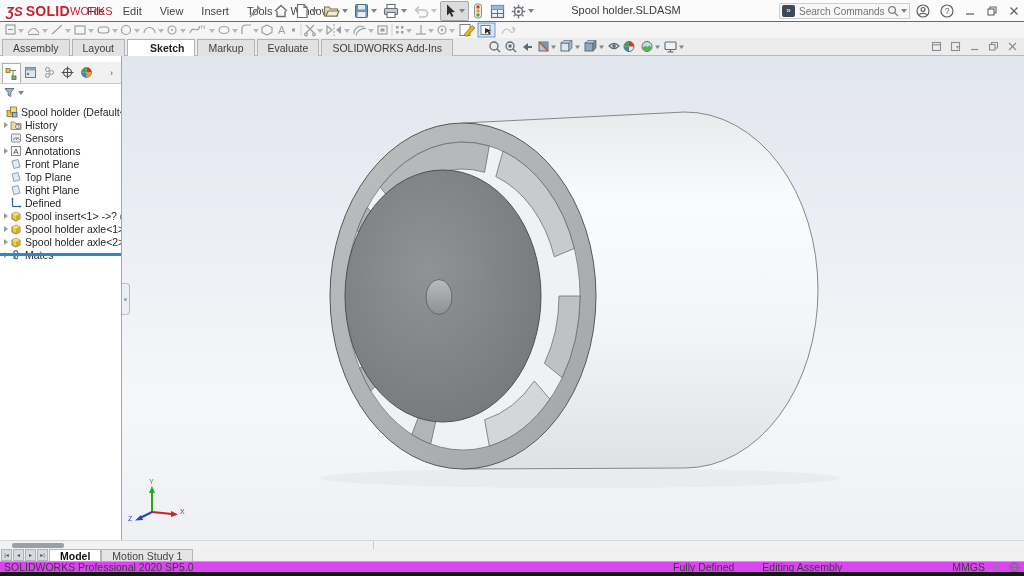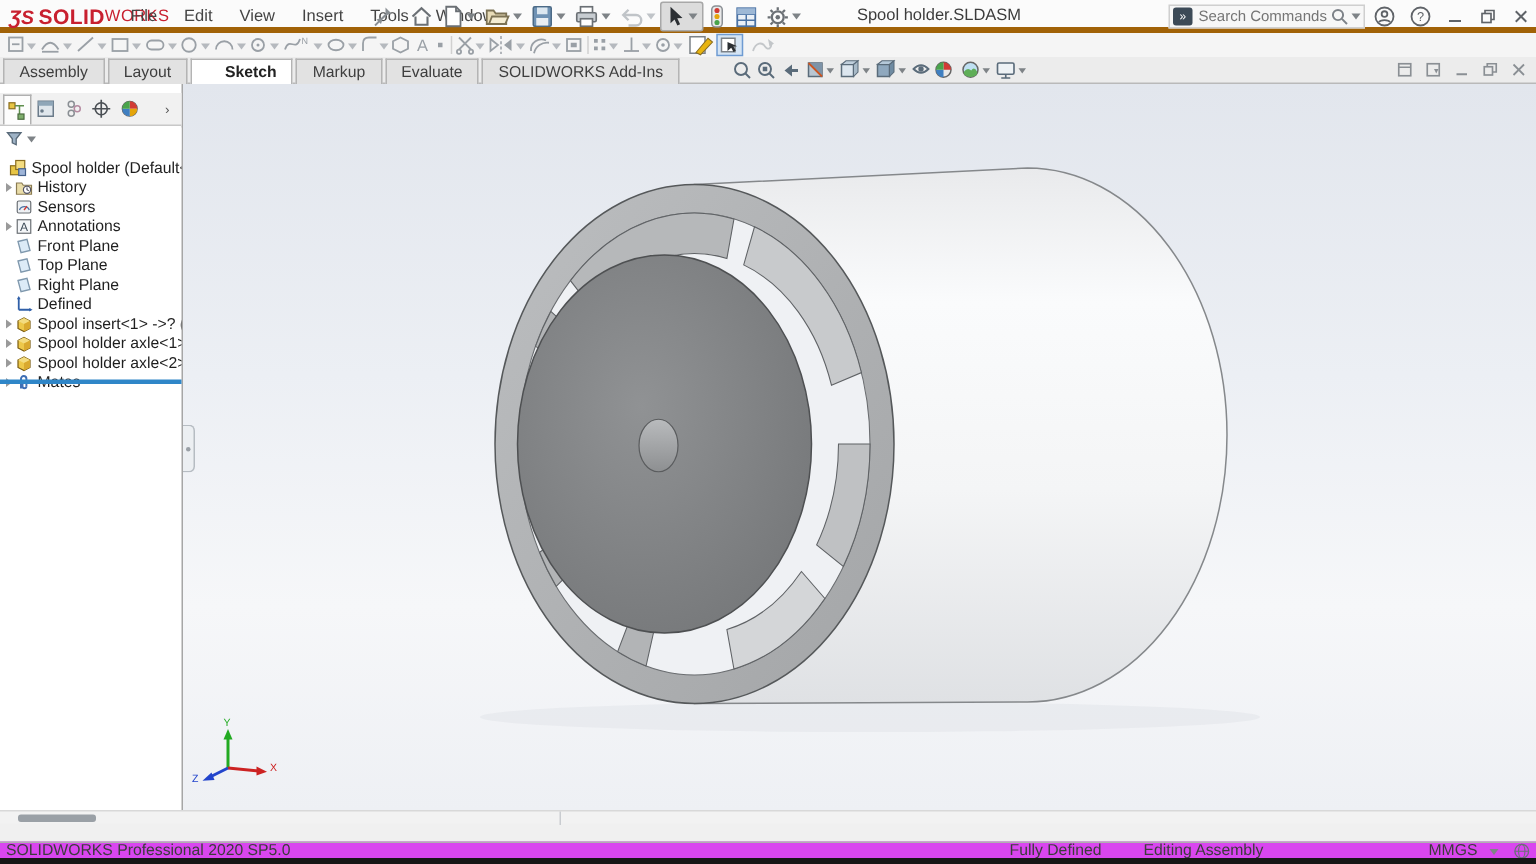--- a/index.html
+++ b/index.html
@@ -1,20 +1,20 @@
 <!DOCTYPE html>
 <html><head>
 <meta charset="utf-8">
 <style>
   * { box-sizing: border-box; margin: 0; padding: 0; }
   html,body { width:1024px; height:576px; overflow:hidden; font-family:"Liberation Sans",sans-serif; }
   #app { position:relative; width:1024px; height:576px; background:#f0f0f0; font-size:11px; color:#333; }
 
   
-  .titlebar { position:absolute; left:0; top:0; width:1024px; height:22px; background:#fbfbfb; border-bottom:4px solid #a16207; }
+  .titlebar { position:absolute; left:0; top:0; width:1024px; height:22px; background:#fbfbfb; border-bottom:1px solid #a16207; }
   .logo { position:absolute; left:6px; top:3px; height:16px; display:flex; align-items:center; color:#c8202f; }
   .logo .mark { font-weight:700; font-style:italic; font-size:13px; margin-right:3px; }
   .logo .solid { font-weight:700; font-size:14px; letter-spacing:.3px; }
   .logo .works { font-weight:400; font-size:11px; letter-spacing:.3px; }
   .menus { position:absolute; left:78px; top:0; height:22px; display:flex; align-items:center; }
   .menu-item { padding:0 9px; height:22px; line-height:22px; color:#444; cursor:default; }
   .pin { position:absolute; left:248px; top:3px; width:16px; height:16px; }
   .tb-icons { position:absolute; left:270px; top:1px; height:20px; display:flex; align-items:center; }
   .tbtn { height:20px; display:flex; align-items:center; padding:0 3px; }
   .tbtn.pressed { background:#dcdcdc; border:1px solid #a8a8a8; border-radius:2px; }
@@ -636,20 +636,30 @@
     <div class="splitter-handle">
         <i></i>
       </div>
   </div>
 
   <div class="scrollstrip">
     <div class="scrollthumb"></div>
     <div class="strip-div"></div>
   </div>
 
+  <div class="bottomtabs">
+    <div class="navbtns">
+      <span class="navbtn">|◂</span>
+      <span class="navbtn">◂</span>
+      <span class="navbtn">▸</span>
+      <span class="navbtn">▸|</span>
+    </div>
+    <span class="btab active">Model</span>
+    <span class="btab">Motion Study 1</span>
+  </div>
 
   <div class="statusbar">
     <span class="sleft">SOLIDWORKS Professional 2020 SP5.0</span>
     <span class="sright">
       <span style="margin-right:28px">Fully Defined</span>
       <span style="margin-right:110px">Editing Assembly</span>
       <span style="margin-right:6px">MMGS</span>
       <span class="caret" style="margin-right:10px"></span>
       <svg width="11" height="11" viewBox="0 0 12 12">
           <circle cx="6" cy="6" r="5" fill="none" stroke="#6b7075" stroke-width="1"></circle>

